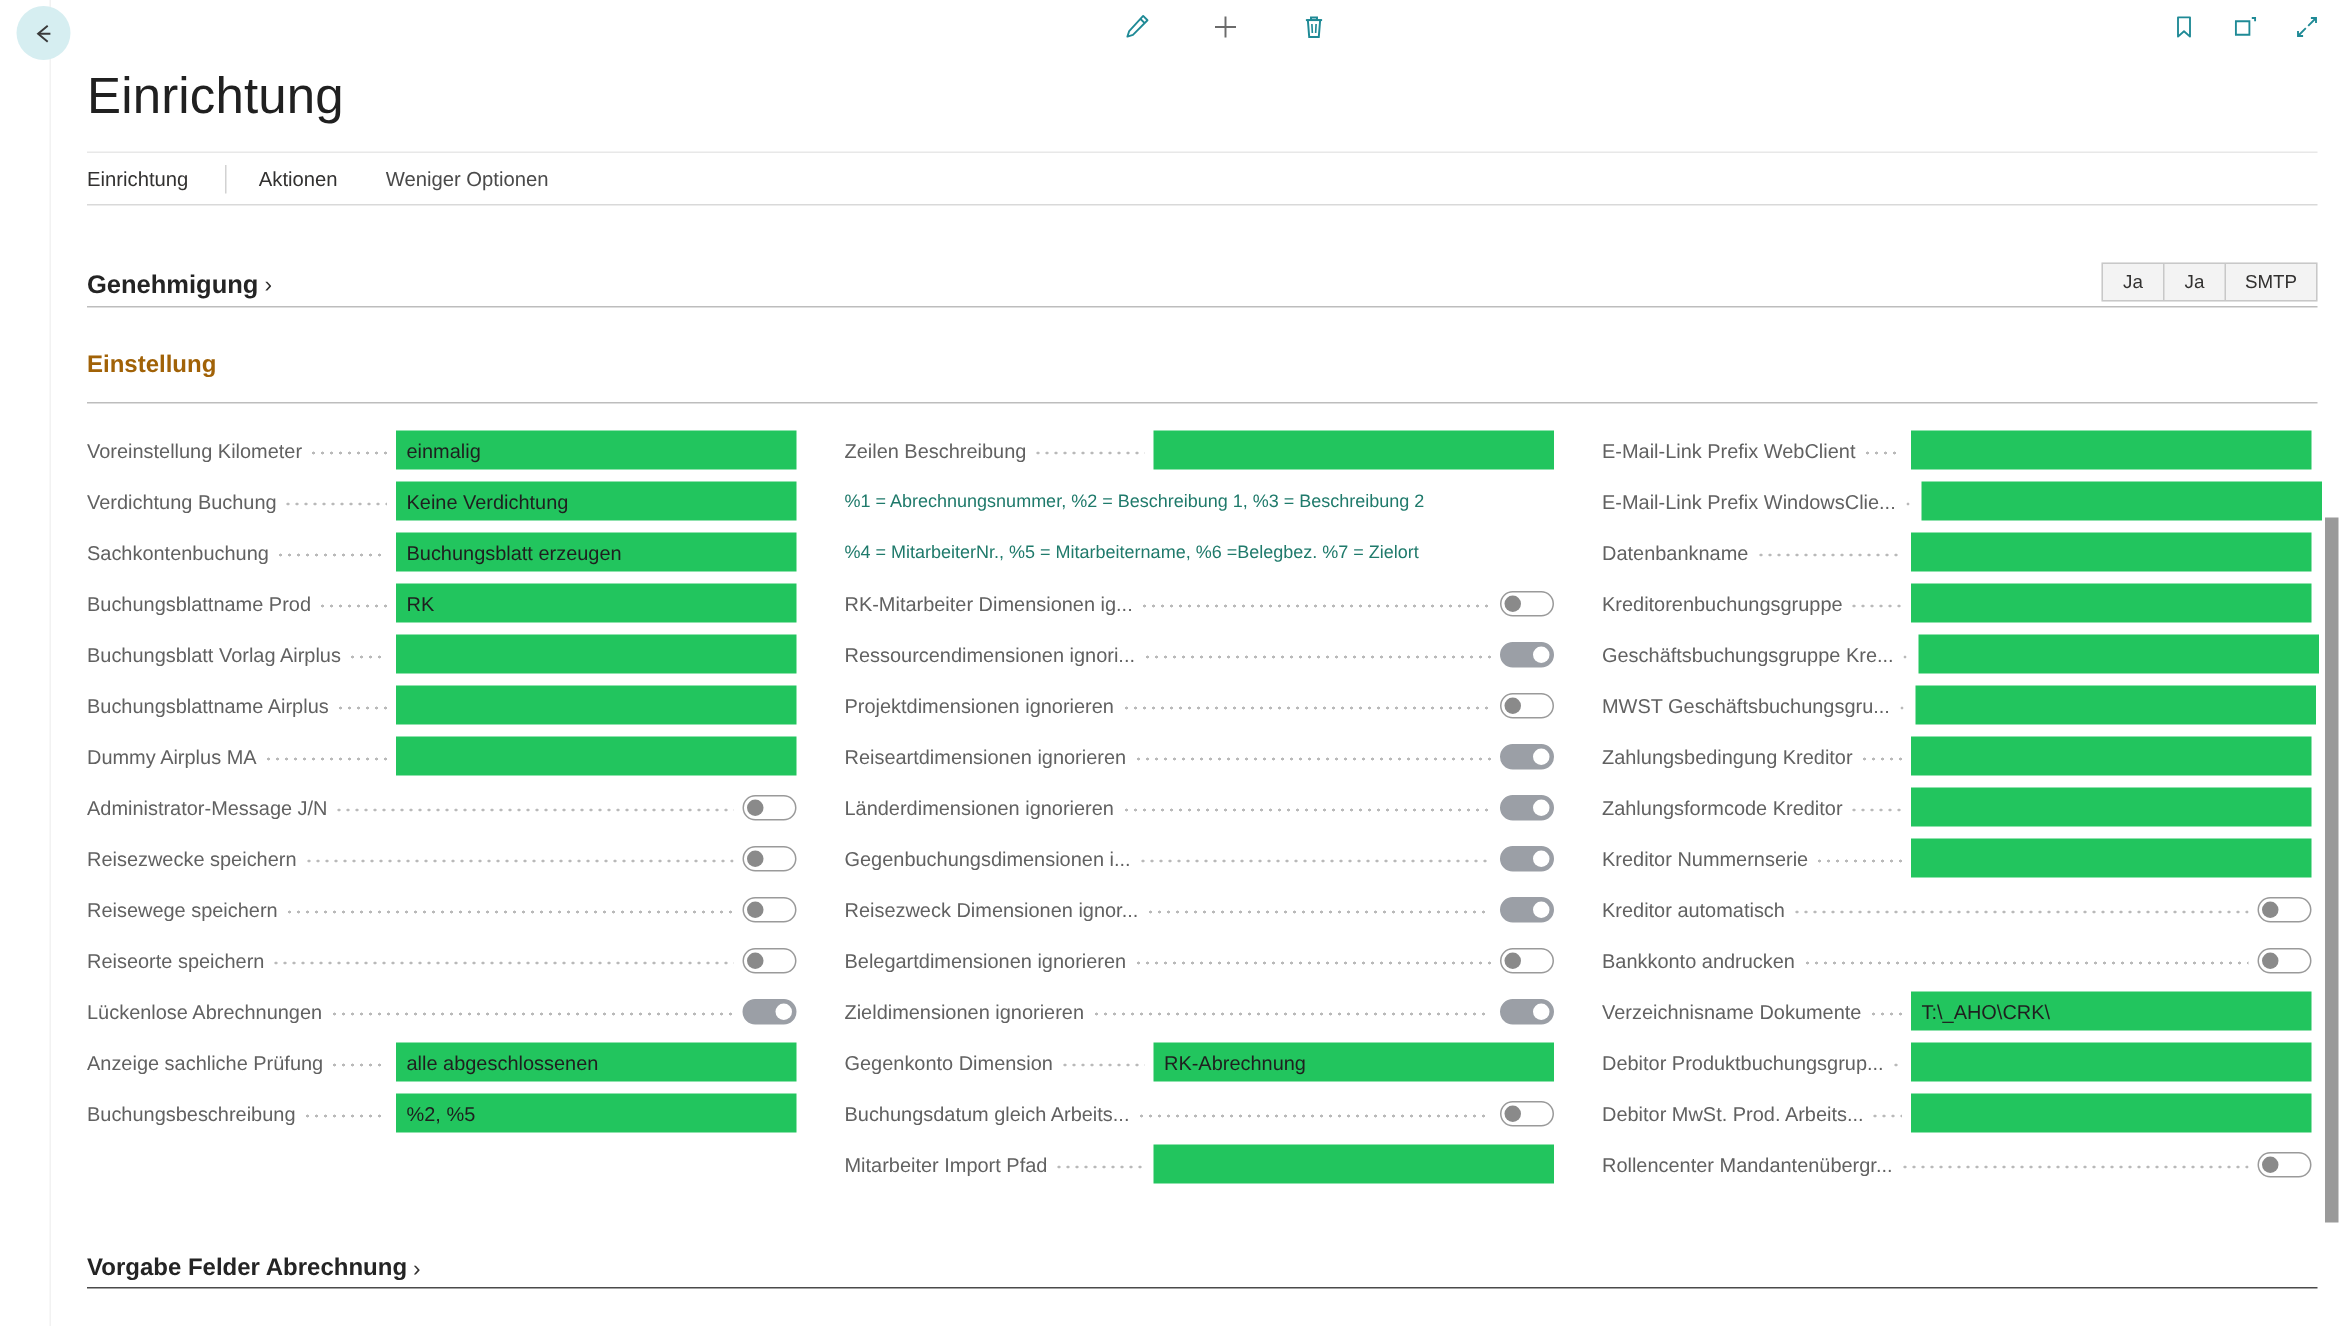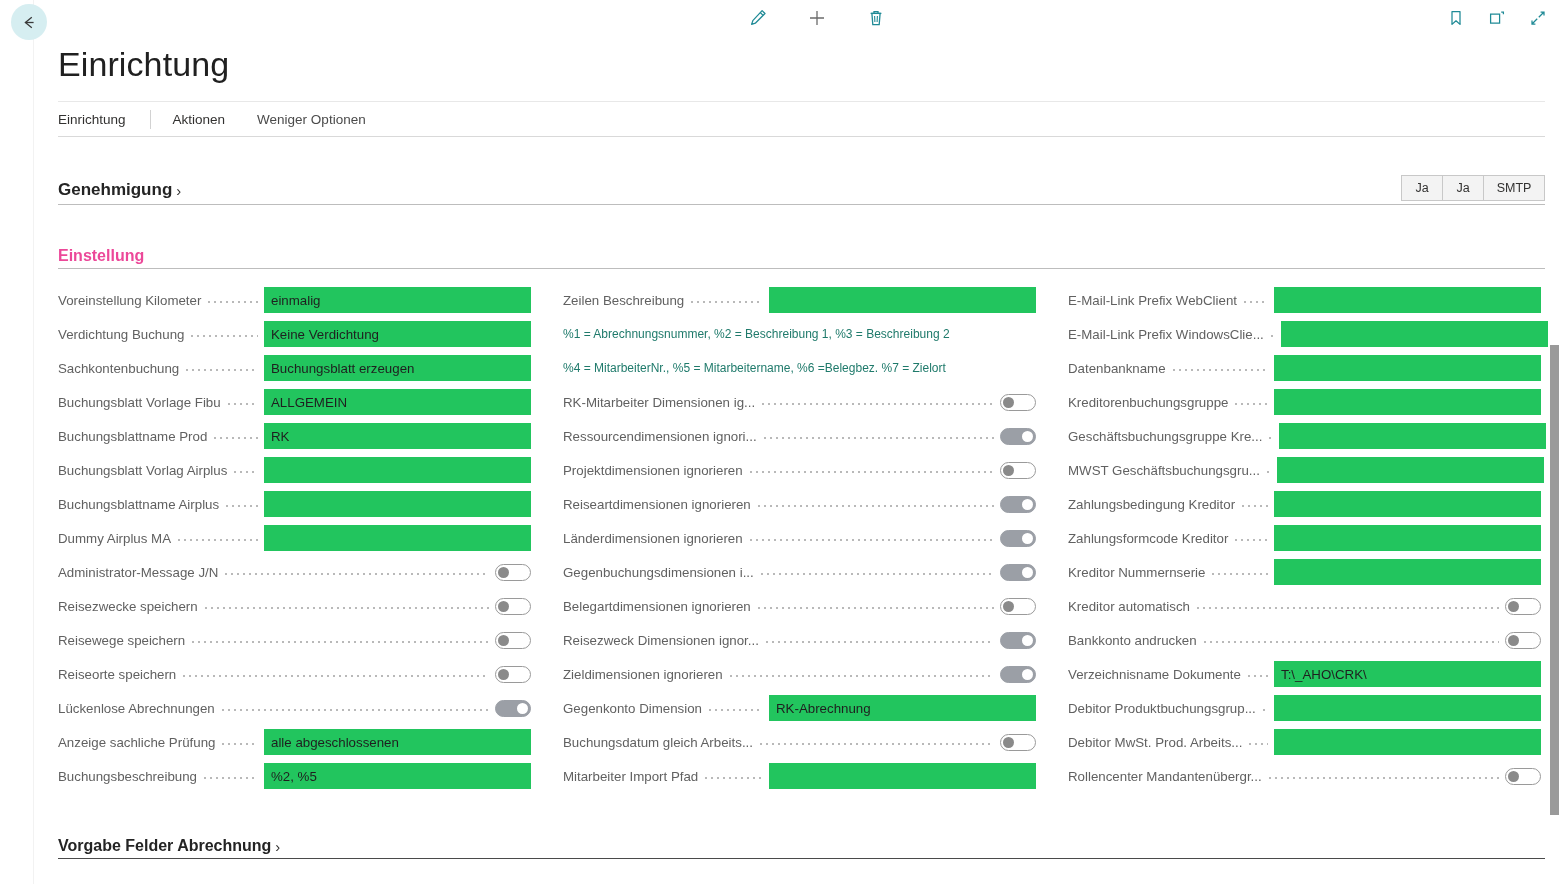--- a/index.html
+++ b/index.html
@@ -106,22 +106,22 @@
     cursor: pointer;
   }
   .seg-btn:last-child { border-right: none; min-width: 60px; }
 
   
   .sect-open {
     position: absolute; left: 58px; width: 1487px; height: 30px;
     border-bottom: 1px solid #bdbdbd;
   }
   .sect-open .sect-title {
-    position: absolute; left: 0; bottom: 3px;
-    font-size: 16px; font-weight: 600; color: #ec4899; text-align: right;
+    position: absolute; left: 0; bottom: 15px;
+    font-size: 16px; font-weight: 600; color: #a16207; text-align: right;
   }
 
   
   .cols { position: absolute; left: 0; top: 283px; width: 1561px; }
   .col { position: absolute; top: 0; }
   .col-1 { left: 58px;  width: 473px; }
   .col-2 { left: 563px; width: 473px; }
   .col-3 { left: 1068px; width: 473px; }
 
   .row {
@@ -323,25 +323,20 @@
           <div class="f-label">Verdichtung Buchung</div>
           <div class="f-dots"></div>
           <div class="f-input">Keine Verdichtung</div>
         </div>
         <div class="row">
           <div class="f-label">Sachkontenbuchung</div>
           <div class="f-dots"></div>
           <div class="f-input">Buchungsblatt erzeugen</div>
         </div>
         <div class="row">
-          <div class="f-label">Buchungsblatt Vorlage Fibu</div>
-          <div class="f-dots"></div>
-          <div class="f-input">ALLGEMEIN</div>
-        </div>
-        <div class="row">
           <div class="f-label">Buchungsblattname Prod</div>
           <div class="f-dots"></div>
           <div class="f-input">RK</div>
         </div>
         <div class="row">
           <div class="f-label">Buchungsblatt Vorlag Airplus</div>
           <div class="f-dots"></div>
           <div class="f-input"></div>
         </div>
         <div class="row">
@@ -426,28 +421,28 @@
           <div class="f-label">Länderdimensionen ignorieren</div>
           <div class="f-dots"></div>
           <div class="f-toggle on"></div>
         </div>
         <div class="row">
           <div class="f-label">Gegenbuchungsdimensionen i...</div>
           <div class="f-dots"></div>
           <div class="f-toggle on"></div>
         </div>
         <div class="row">
+          <div class="f-label">Reisezweck Dimensionen ignor...</div>
+          <div class="f-dots"></div>
+          <div class="f-toggle on"></div>
+        </div>
+        <div class="row">
           <div class="f-label">Belegartdimensionen ignorieren</div>
           <div class="f-dots"></div>
           <div class="f-toggle off"></div>
-        </div>
-        <div class="row">
-          <div class="f-label">Reisezweck Dimensionen ignor...</div>
-          <div class="f-dots"></div>
-          <div class="f-toggle on"></div>
         </div>
         <div class="row">
           <div class="f-label">Zieldimensionen ignorieren</div>
           <div class="f-dots"></div>
           <div class="f-toggle on"></div>
         </div>
         <div class="row">
           <div class="f-label">Gegenkonto Dimension</div>
           <div class="f-dots"></div>
           <div class="f-input">RK-Abrechnung</div>

